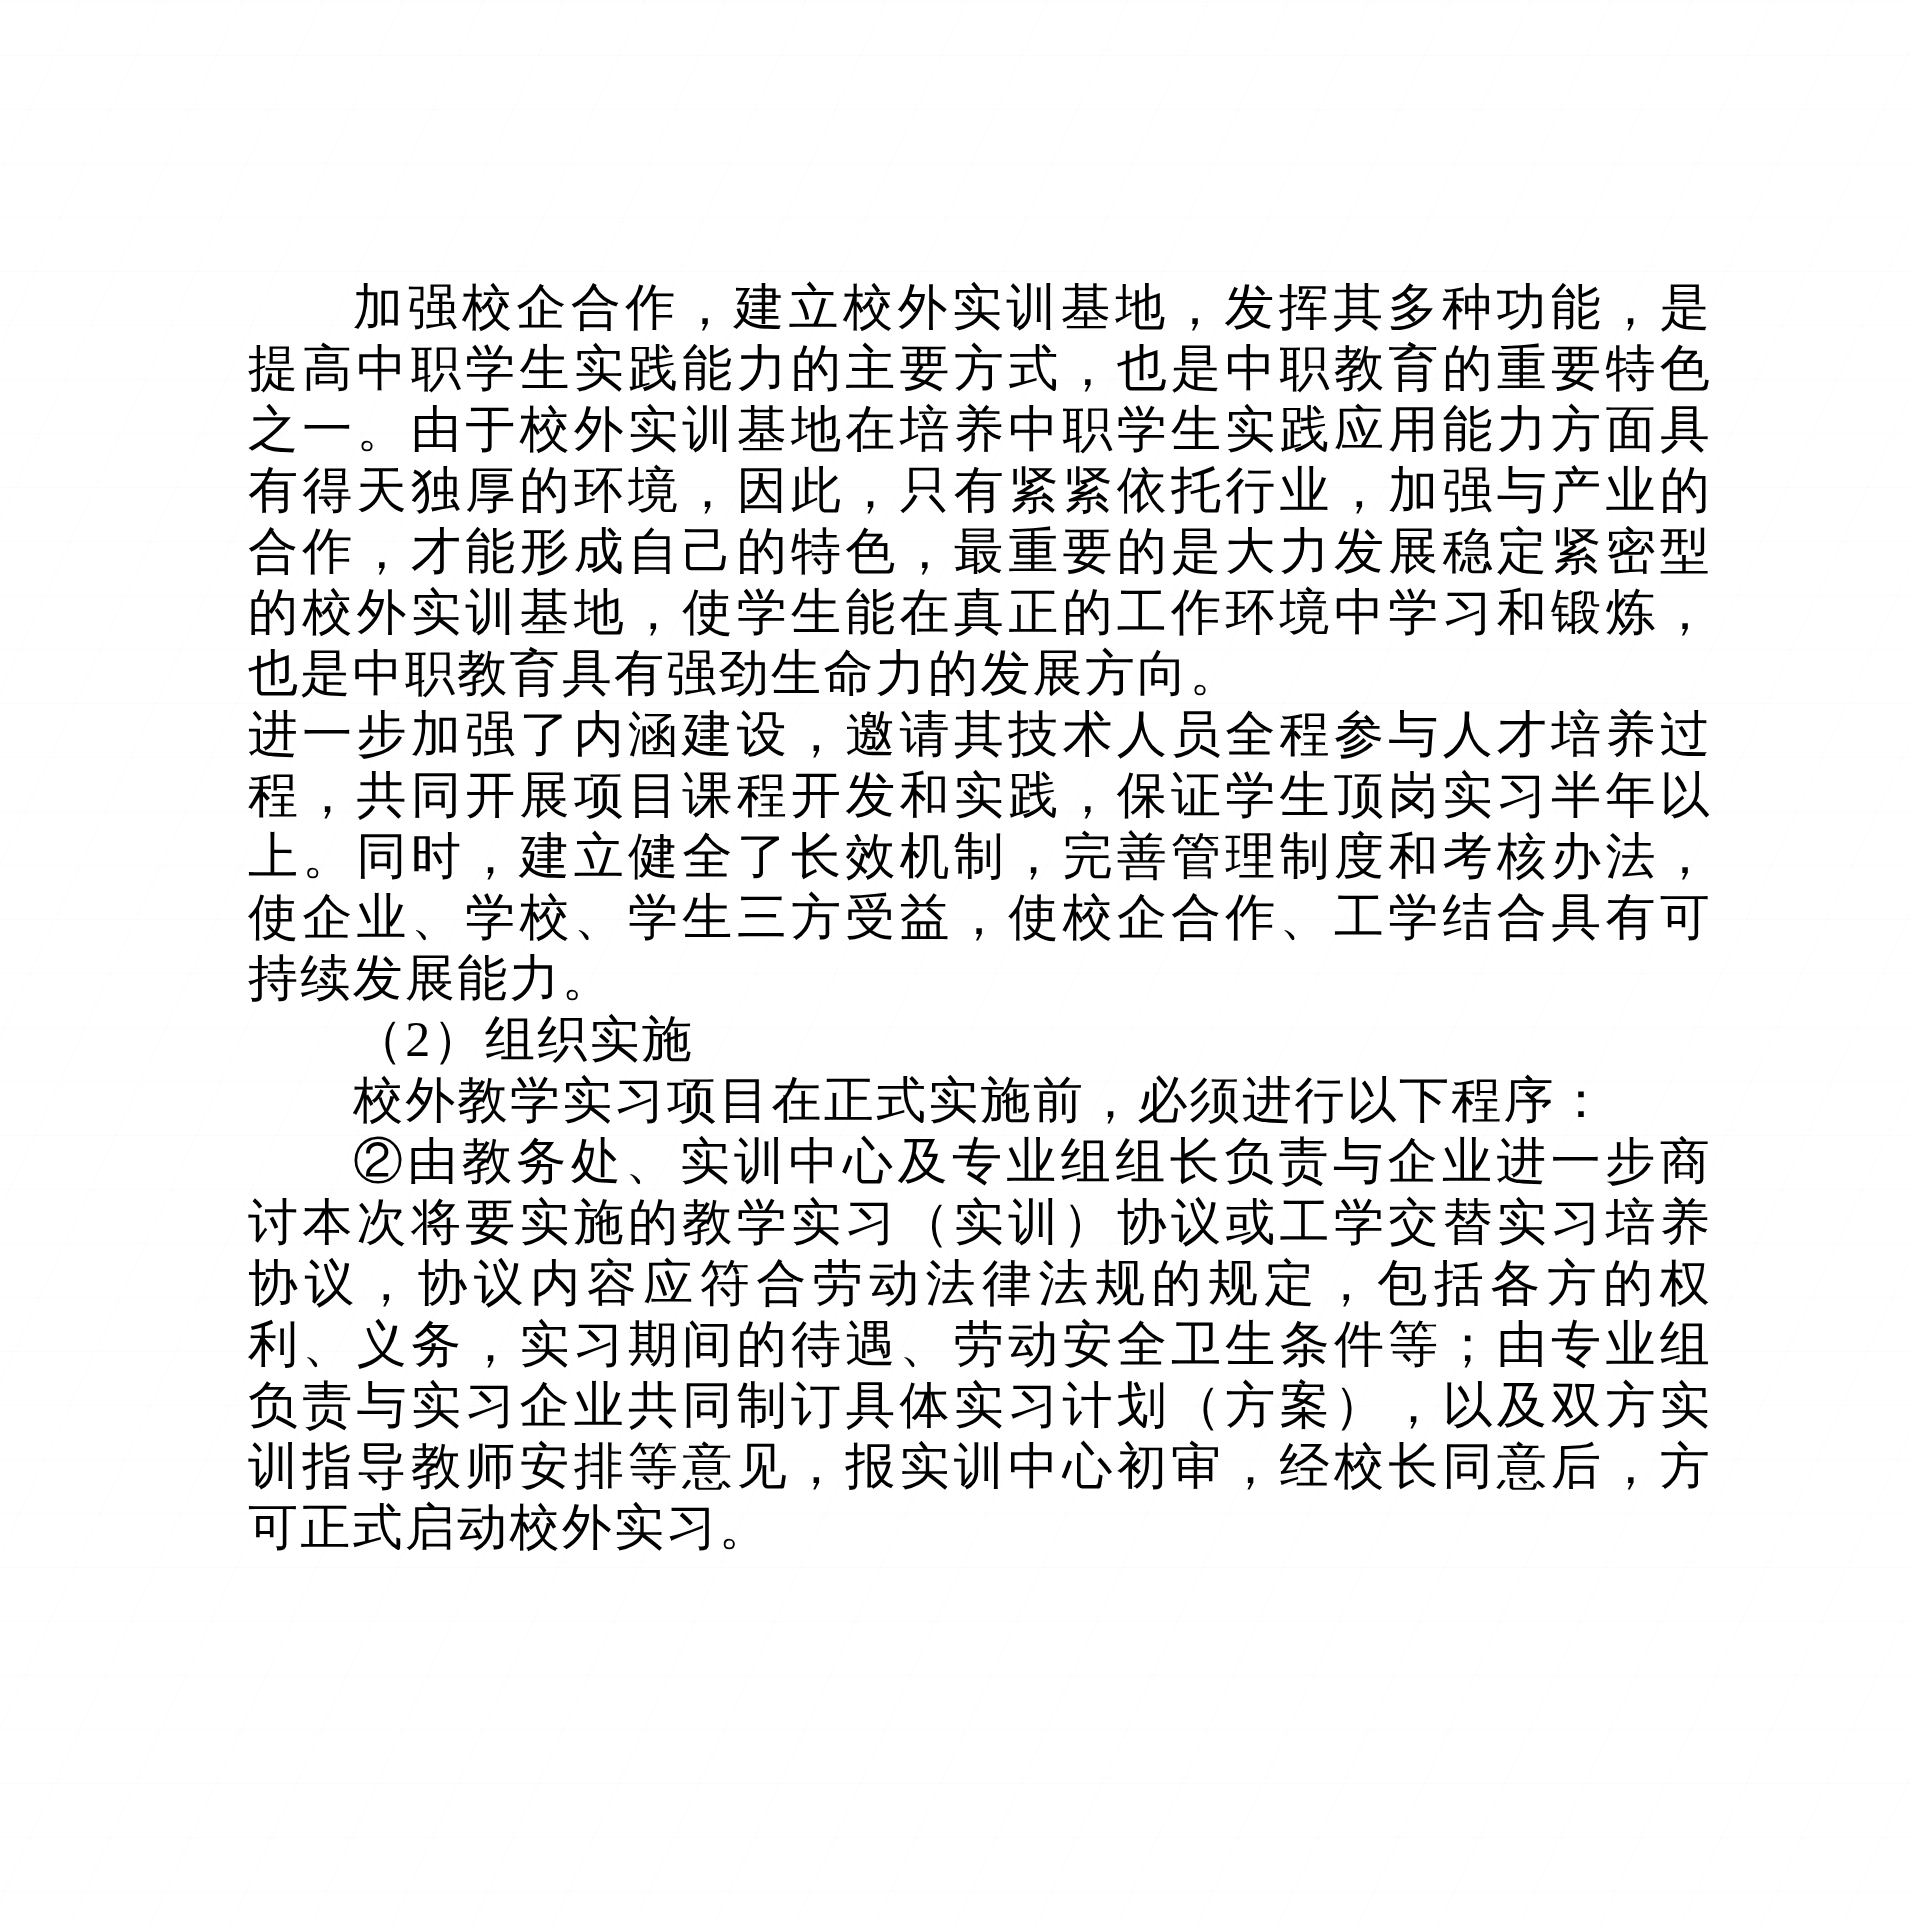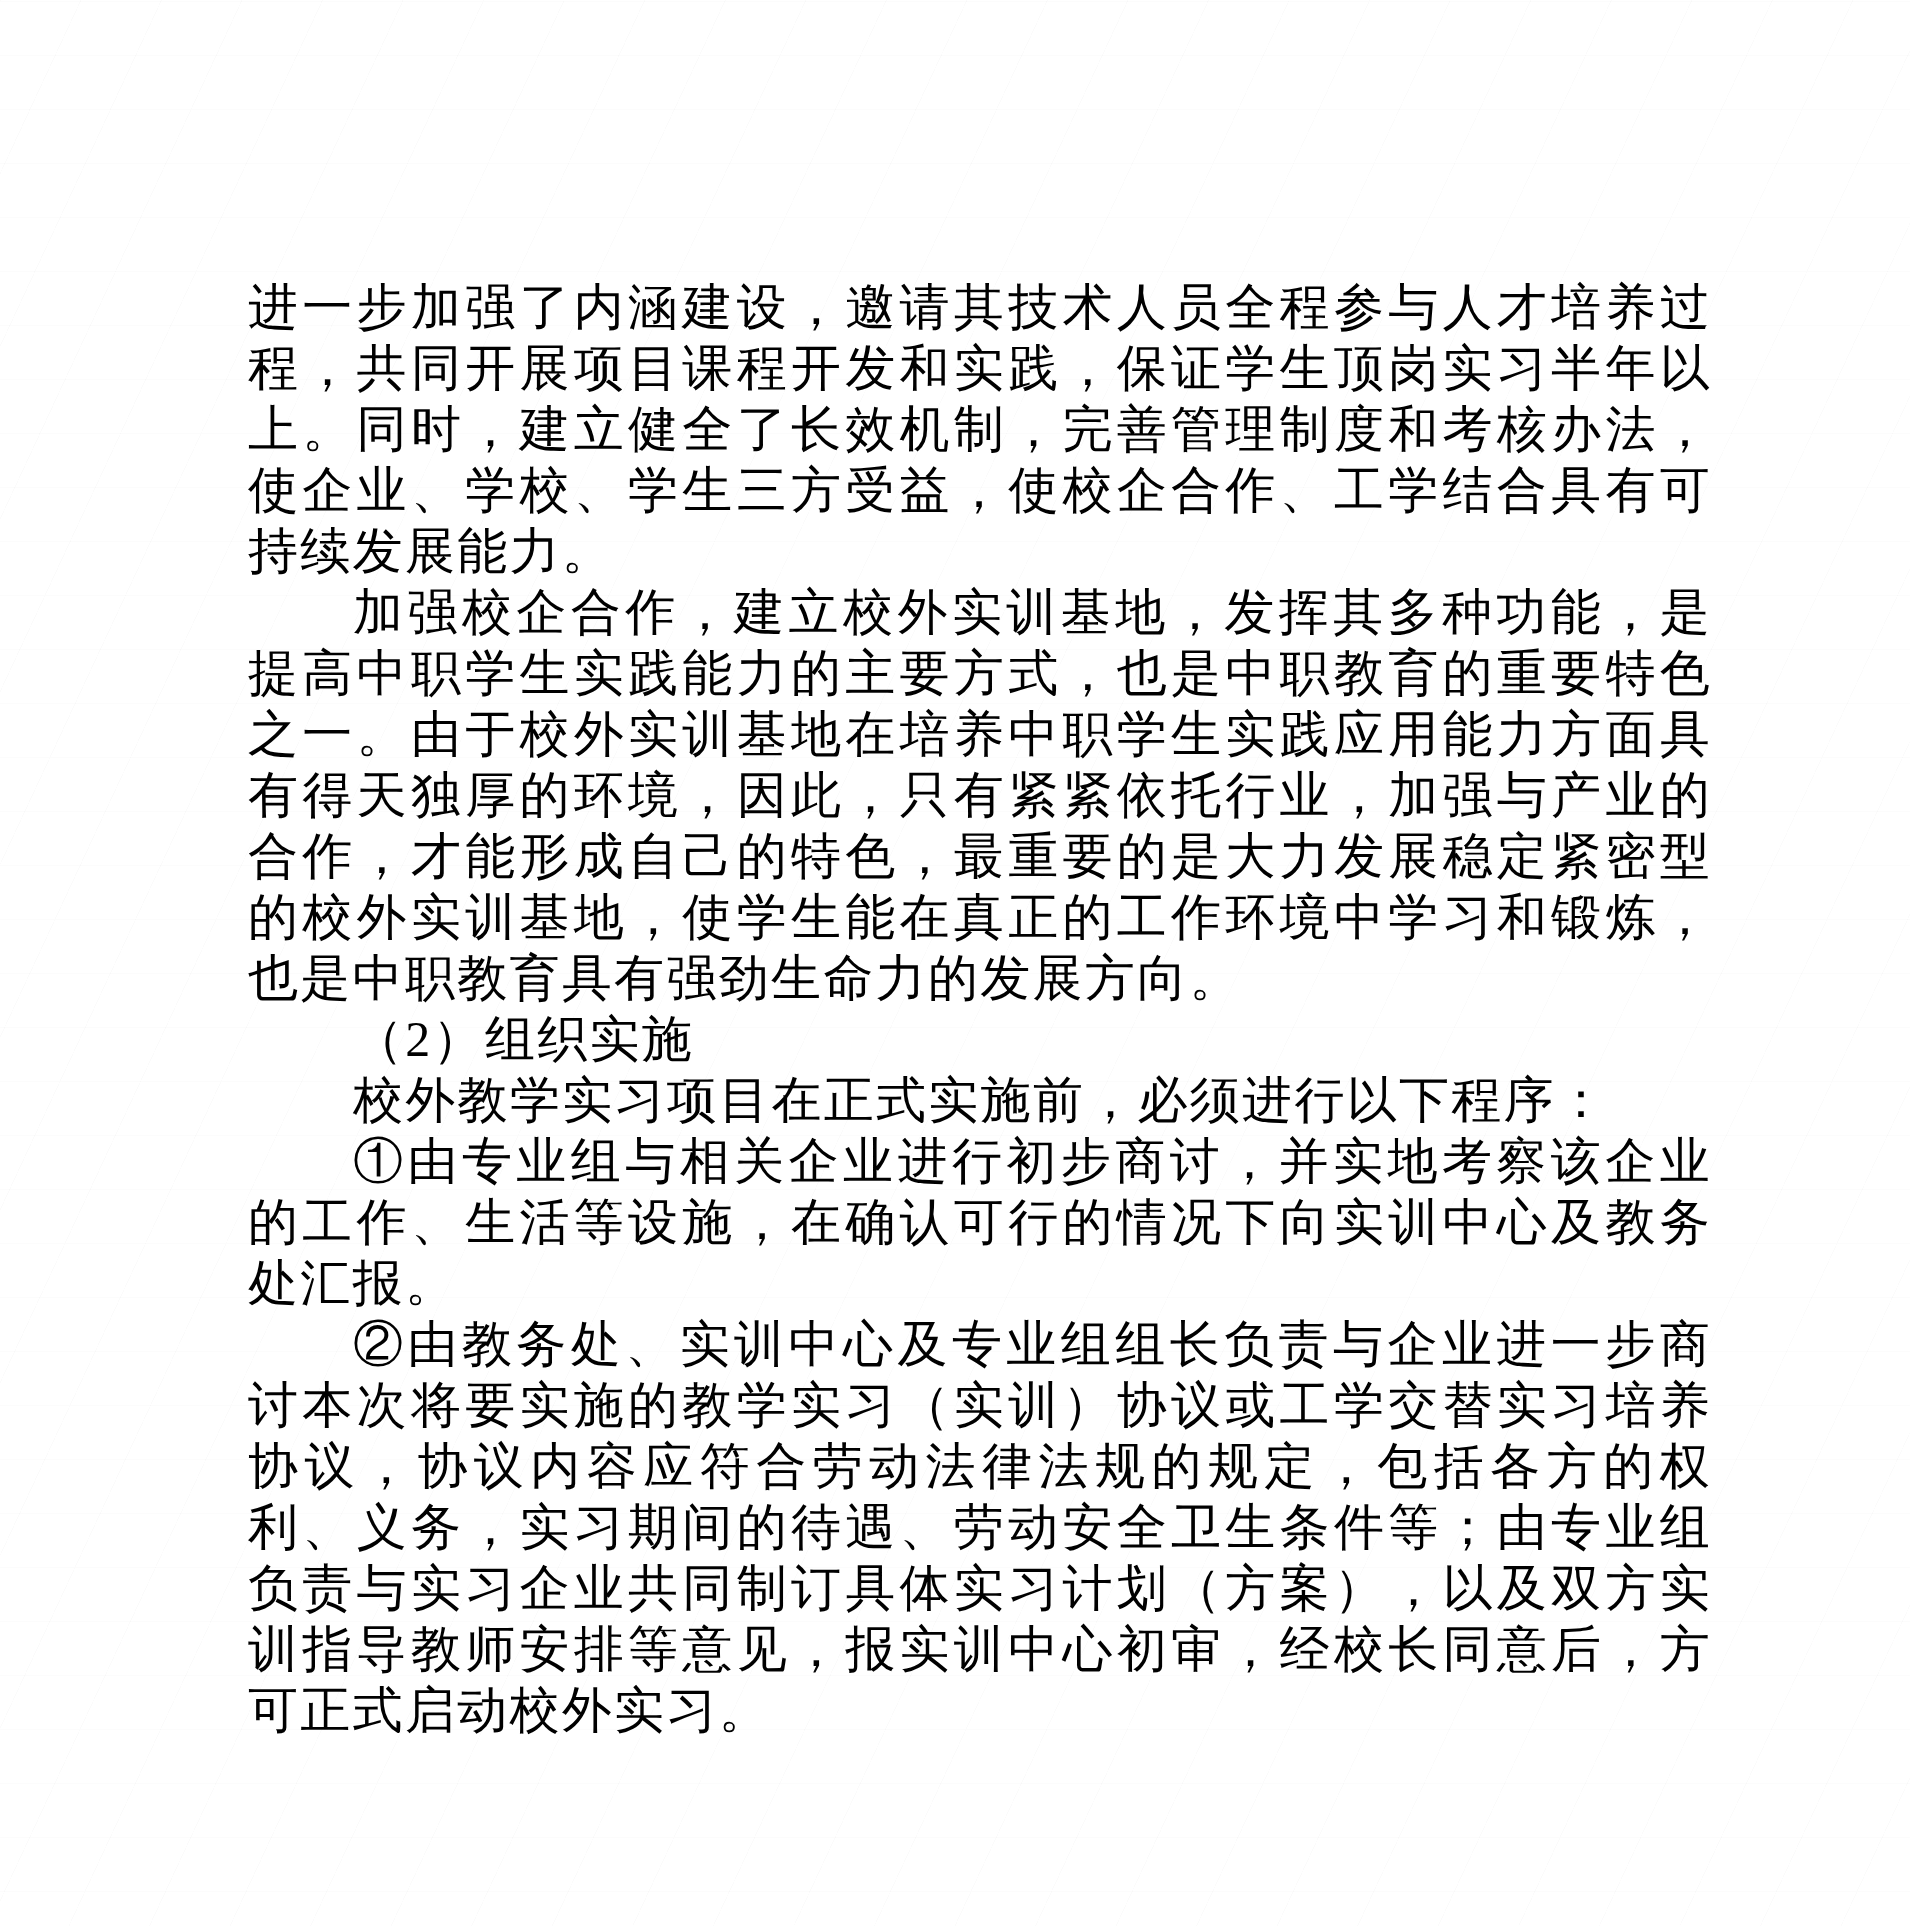--- a/index.html
+++ b/index.html
@@ -47,20 +47,19 @@
   .para.indent {
     text-indent: 105px;
   }
 </style>
 </head>
 <body>
 
 <div class="scan-texture"></div>
 
 <div class="text-block">
+    <p class="para indent">加强校企合作，建立校外实训基地，发挥其多种功能，是提高中职学生实践能力的主要方式，也是中职教育的重要特色之一。由于校外实训基地在培养中职学生实践应用能力方面具有得天独厚的环境，因此，只有紧紧依托行业，加强与产业的合作，才能形成自己的特色，最重要的是大力发展稳定紧密型的校外实训基地，使学生能在真正的工作环境中学习和锻炼，也是中职教育具有强劲生命力的发展方向。</p>
     <p class="para">进一步加强了内涵建设，邀请其技术人员全程参与人才培养过程，共同开展项目课程开发和实践，保证学生顶岗实习半年以上。同时，建立健全了长效机制，完善管理制度和考核办法，使企业、学校、学生三方受益，使校企合作、工学结合具有可持续发展能力。</p>
-    <p class="para indent">加强校企合作，建立校外实训基地，发挥其多种功能，是提高中职学生实践能力的主要方式，也是中职教育的重要特色之一。由于校外实训基地在培养中职学生实践应用能力方面具有得天独厚的环境，因此，只有紧紧依托行业，加强与产业的合作，才能形成自己的特色，最重要的是大力发展稳定紧密型的校外实训基地，使学生能在真正的工作环境中学习和锻炼，也是中职教育具有强劲生命力的发展方向。</p>
     <p class="para indent">（2）组织实施</p>
     <p class="para indent">校外教学实习项目在正式实施前，必须进行以下程序：</p>
-    <p class="para indent">①由专业组与相关企业进行初步商讨，并实地考察该企业的工作、生活等设施，在确认可行的情况下向实训中心及教务处汇报。</p>
     <p class="para indent">②由教务处、实训中心及专业组组长负责与企业进一步商讨本次将要实施的教学实习（实训）协议或工学交替实习培养协议，协议内容应符合劳动法律法规的规定，包括各方的权利、义务，实习期间的待遇、劳动安全卫生条件等；由专业组负责与实习企业共同制订具体实习计划（方案），以及双方实训指导教师安排等意见，报实训中心初审，经校长同意后，方可正式启动校外实习。</p>
   </div>
 
 
 </body></html>

